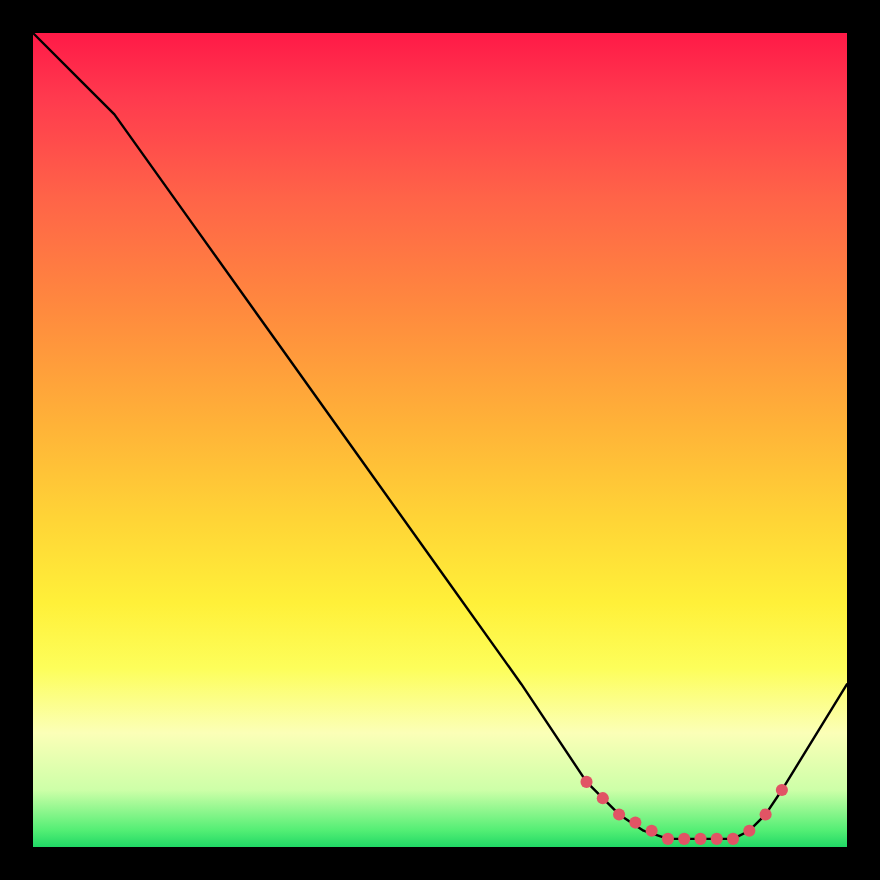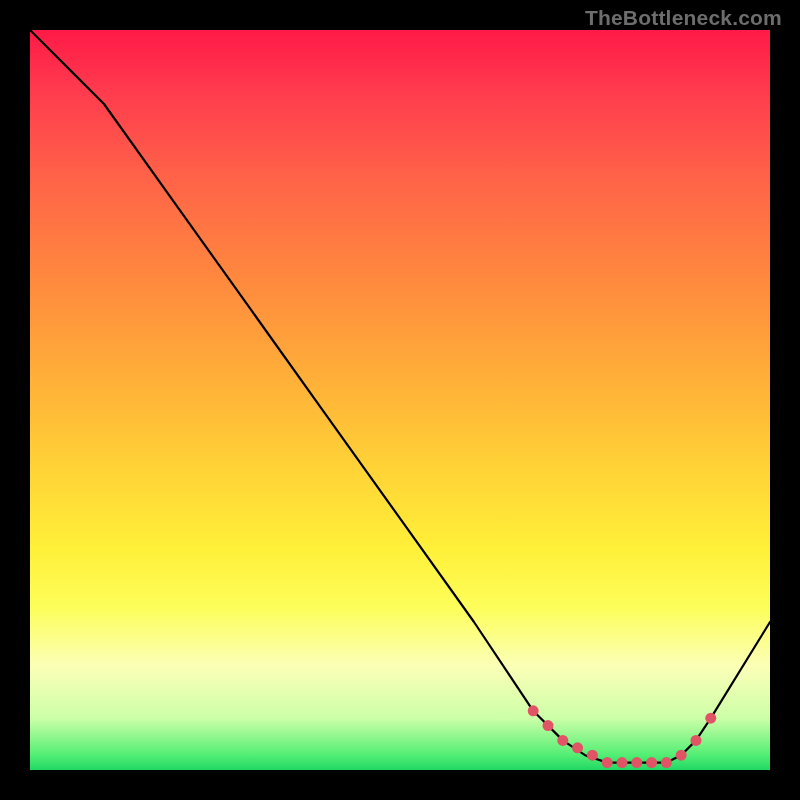--- a/index.html
+++ b/index.html
@@ -73,21 +73,20 @@
     stroke-linejoin: round;
   }
   .dot {
     fill: #e15465;
   }
 </style>
 </head>
 <body>
 
 <div class="frame">
-  <div class="watermark">TheBottleneck.com</div>
 
   <div class="plot">
     <div class="gradient"></div>
     <svg class="curve" viewBox="0 0 740 740" preserveAspectRatio="none">
       <path id="curve-path" class="line" d="M0.0 0.0 L44.4 44.4 L74.0 74.0 L148.0 177.6 L222.0 281.2 L296.0 384.8 L370.0 488.4 L444.0 592.0 L503.2 680.8 L532.8 710.4 L555.0 725.2 L577.2 732.6 L592.0 732.6 L606.8 732.6 L621.6 732.6 L636.4 732.6 L651.2 725.2 L666.0 710.4 L680.8 688.2 L740.0 592.0"></path>
       <g id="dots">
           <circle cx="503.2" cy="680.8" r="5.5" class="dot"></circle>
           <circle cx="518.0" cy="695.6" r="5.5" class="dot"></circle>
           <circle cx="532.8" cy="710.4" r="5.5" class="dot"></circle>
           <circle cx="547.6" cy="717.8" r="5.5" class="dot"></circle>

